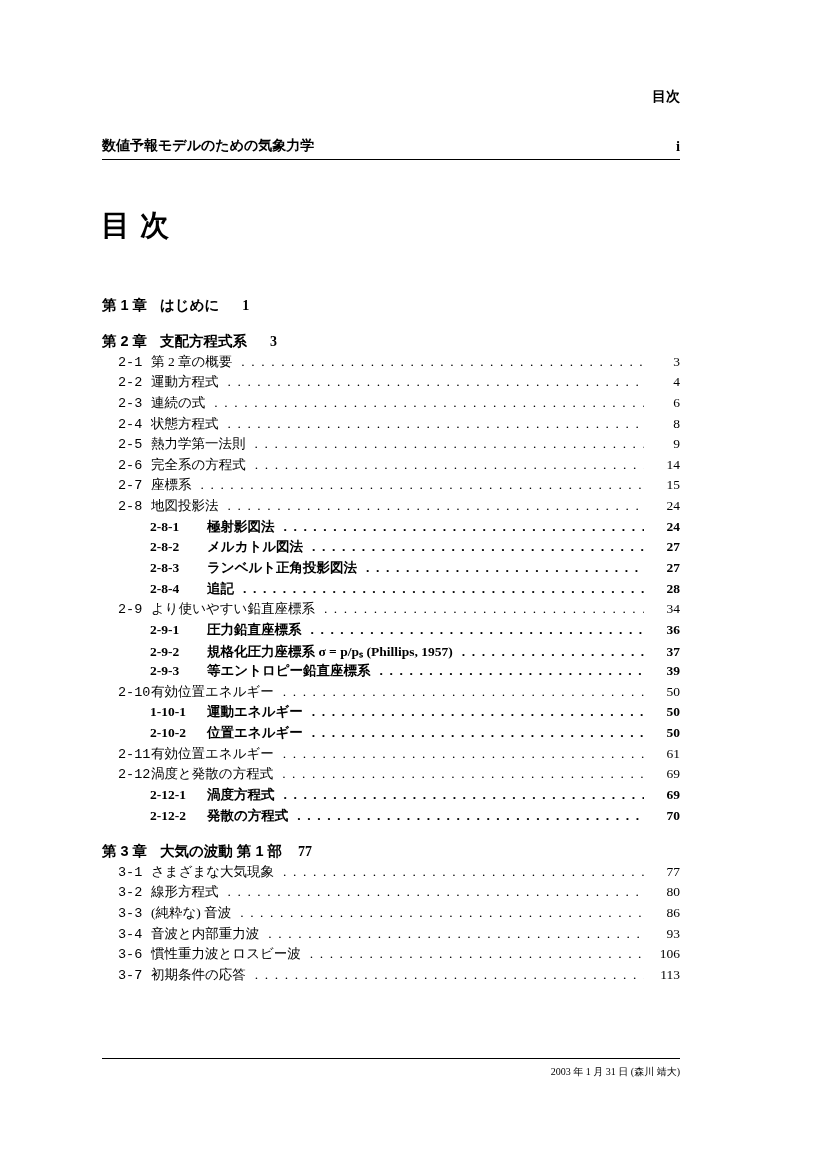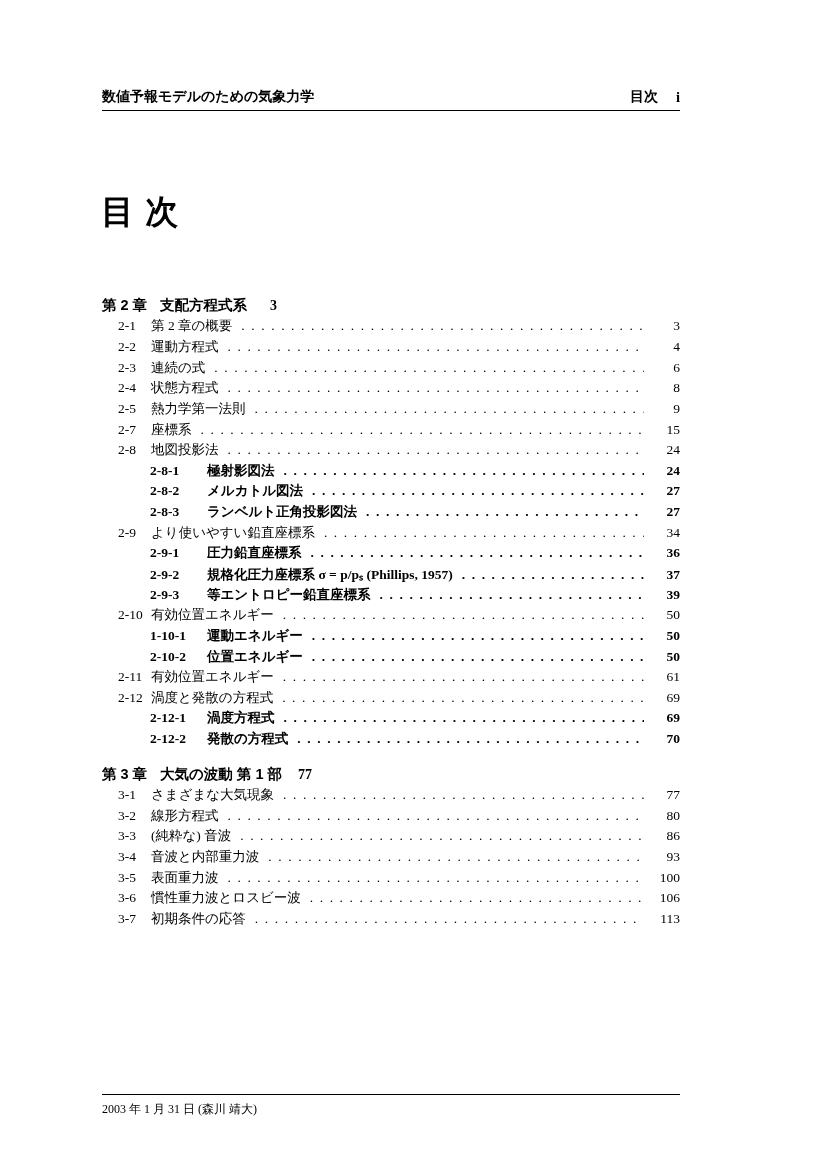--- a/index.html
+++ b/index.html
@@ -15,28 +15,28 @@
 
   
   .running-header {
     position: absolute; top: 88px; left: 102px; width: 578px;
     display: flex; justify-content: space-between; align-items: flex-end;
     border-bottom: 1.4px solid #000;
     padding-bottom: 4px;
     font-family: "Liberation Sans", sans-serif;
     font-weight: bold; font-size: 14px;
   }
-  .running-header .right-group { display: flex; align-items: flex-end; gap: 18px; }
+  .running-header .right-group { display: flex; align-items: flex-end; gap: 32px; flex-direction: column; }
   .running-header .page-no { font-family: "Liberation Serif", serif; font-size: 14.5px; }
 
   
   .doc-title {
-    position: absolute; top: 190px; left: 101px;
+    position: absolute; top: 206px; left: 101px;
     font-family: "Liberation Sans", sans-serif;
-    font-weight: bold; font-size: 33px;
+    font-weight: bold; font-size: 29px;
     letter-spacing: 1px;
     white-space: nowrap;
   }
 
   
   .toc {
     position: absolute; top: 282px; left: 102px; width: 578px;
     font-size: 13.5px;
   }
   .row { display: flex; align-items: baseline; height: 20.65px; }
@@ -54,51 +54,56 @@
 
   .row.chapter {
     height: 21px; margin-top: 14.3px;
     font-family: "Liberation Sans", sans-serif;
     font-weight: bold; font-size: 14.5px;
   }
   .row.chapter .num { min-width: 50px; margin-right: 8px; }
   .row.chapter .page { font-family: "Liberation Serif", serif; font-size: 14px; }
 
   .row.section { padding-left: 16px; }
-  .row.section .num { min-width: 33px; }
+  .row.section .num { min-width: 33px; font-family: Liberation Mono, monospace; }
 
   .row.subsection { padding-left: 48px; font-weight: bold; }
   .row.subsection .num { min-width: 57px; }
 
   
   .page-footer {
     position: absolute; top: 1058px; left: 102px; width: 578px;
     border-top: 1.2px solid #000;
     padding-top: 6px;
-    font-size: 12px;
-    margin-top: 36px;
+    text-align: right;
+    font-size: 10px;
   }
 </style>
 </head>
 <body>
 
 <div class="page-surface">
 
   <div class="running-header">
     <span>数値予報モデルのための気象力学</span>
     <span class="right-group">
       <span>目次</span>
       <span class="page-no">i</span>
     </span>
   </div>
 
   <div class="doc-title">目 次</div>
 
   <div class="toc">
       <div class="row chapter">
+        <span class="num">第 1 章</span>
+        <span class="label">はじめに</span>
+        <span class="page">1</span>
+      </div>
+      <div class="row chapter">
         <span class="num">第 2 章</span>
         <span class="label">支配方程式系</span>
         <span class="page">3</span>
       </div>
       <div class="row section">
         <span class="num">2-1</span>
         <span class="label">第 2 章の概要</span>
         <span class="dots"></span>
         <span class="page">3</span>
       </div>
@@ -120,20 +125,26 @@
         <span class="dots"></span>
         <span class="page">8</span>
       </div>
       <div class="row section">
         <span class="num">2-5</span>
         <span class="label">熱力学第一法則</span>
         <span class="dots"></span>
         <span class="page">9</span>
       </div>
       <div class="row section">
+        <span class="num">2-6</span>
+        <span class="label">完全系の方程式</span>
+        <span class="dots"></span>
+        <span class="page">14</span>
+      </div>
+      <div class="row section">
         <span class="num">2-7</span>
         <span class="label">座標系</span>
         <span class="dots"></span>
         <span class="page">15</span>
       </div>
       <div class="row section">
         <span class="num">2-8</span>
         <span class="label">地図投影法</span>
         <span class="dots"></span>
         <span class="page">24</span>
@@ -148,20 +159,26 @@
         <span class="num">2-8-2</span>
         <span class="label">メルカトル図法</span>
         <span class="dots"></span>
         <span class="page">27</span>
       </div>
       <div class="row subsection">
         <span class="num">2-8-3</span>
         <span class="label">ランベルト正角投影図法</span>
         <span class="dots"></span>
         <span class="page">27</span>
+      </div>
+      <div class="row subsection">
+        <span class="num">2-8-4</span>
+        <span class="label">追記</span>
+        <span class="dots"></span>
+        <span class="page">28</span>
       </div>
       <div class="row section">
         <span class="num">2-9</span>
         <span class="label">より使いやすい鉛直座標系</span>
         <span class="dots"></span>
         <span class="page">34</span>
       </div>
       <div class="row subsection">
         <span class="num">2-9-1</span>
         <span class="label">圧力鉛直座標系</span>
@@ -245,26 +262,20 @@
         <span class="dots"></span>
         <span class="page">86</span>
       </div>
       <div class="row section">
         <span class="num">3-4</span>
         <span class="label">音波と内部重力波</span>
         <span class="dots"></span>
         <span class="page">93</span>
       </div>
       <div class="row section">
-        <span class="num">3-5</span>
-        <span class="label">表面重力波</span>
-        <span class="dots"></span>
-        <span class="page">100</span>
-      </div>
-      <div class="row section">
         <span class="num">3-6</span>
         <span class="label">慣性重力波とロスビー波</span>
         <span class="dots"></span>
         <span class="page">106</span>
       </div>
       <div class="row section">
         <span class="num">3-7</span>
         <span class="label">初期条件の応答</span>
         <span class="dots"></span>
         <span class="page">113</span>

